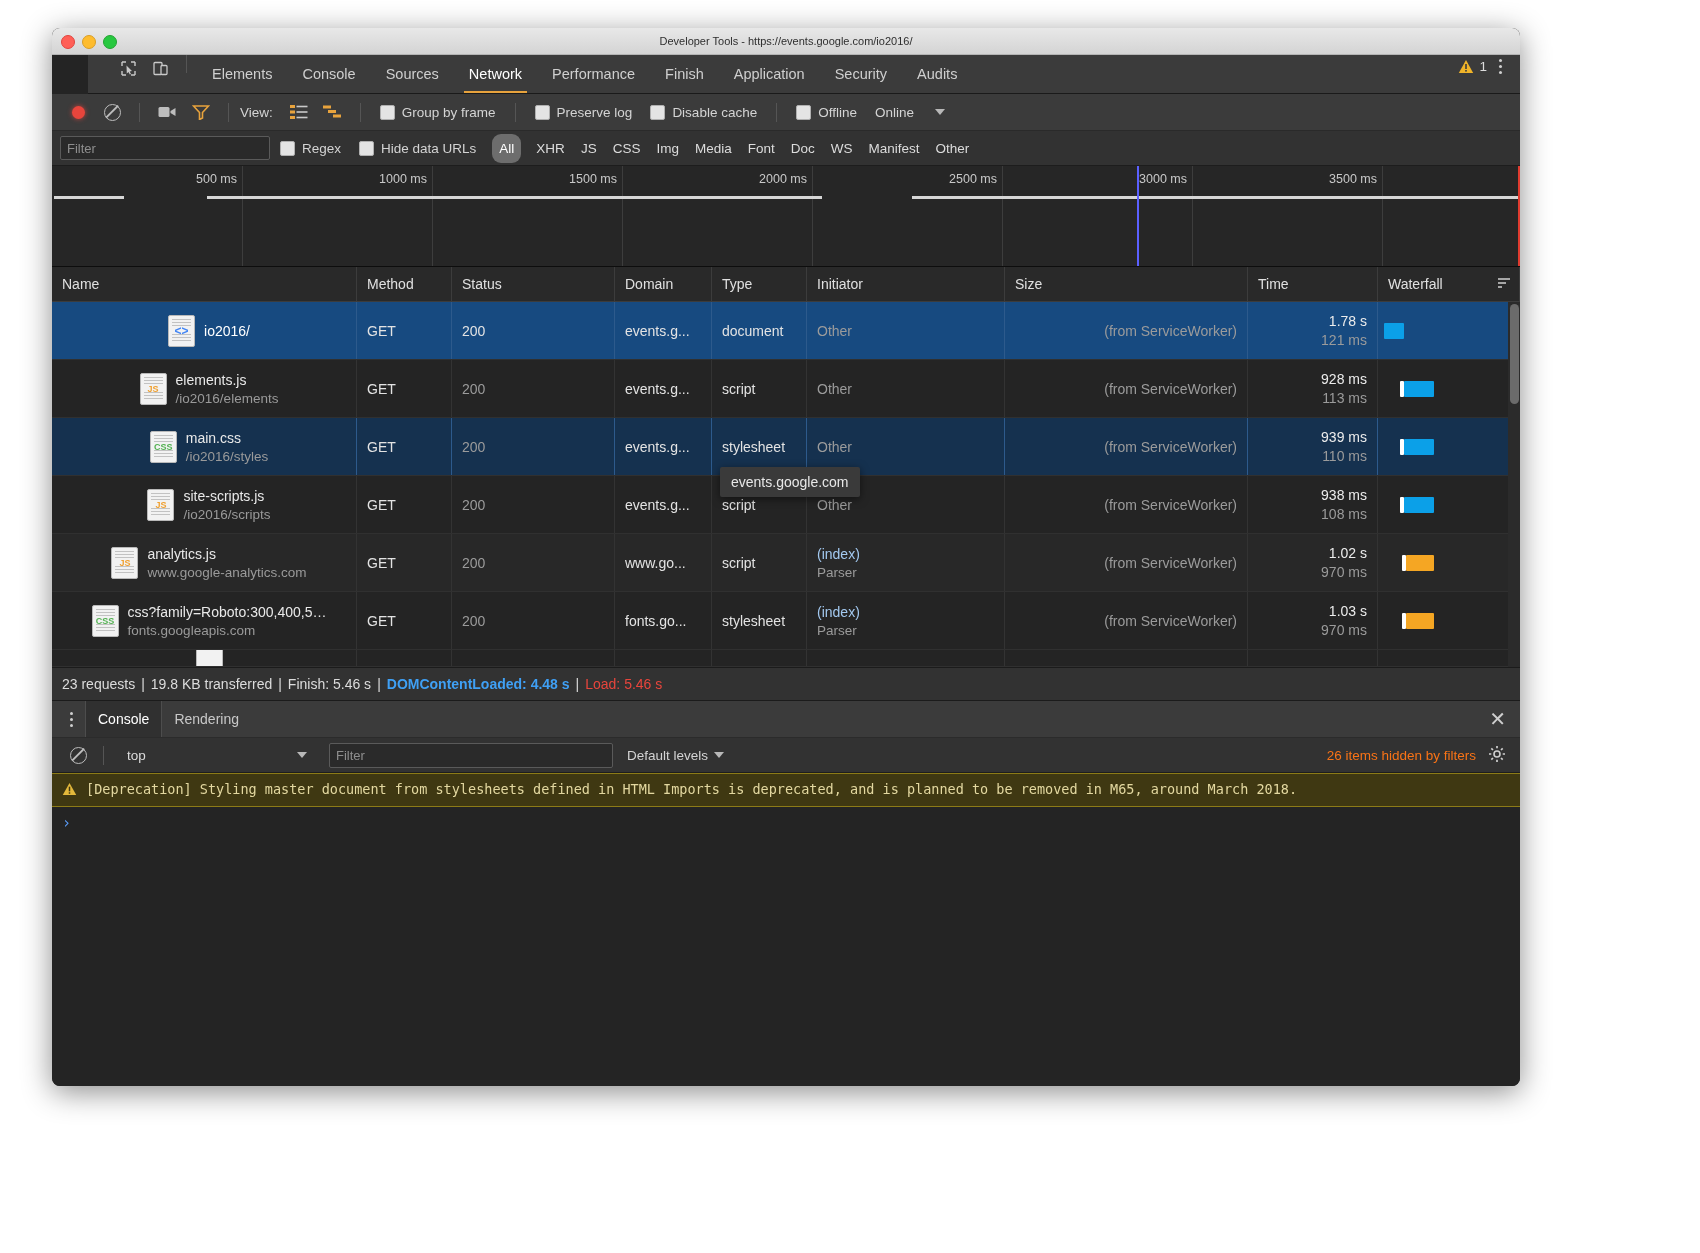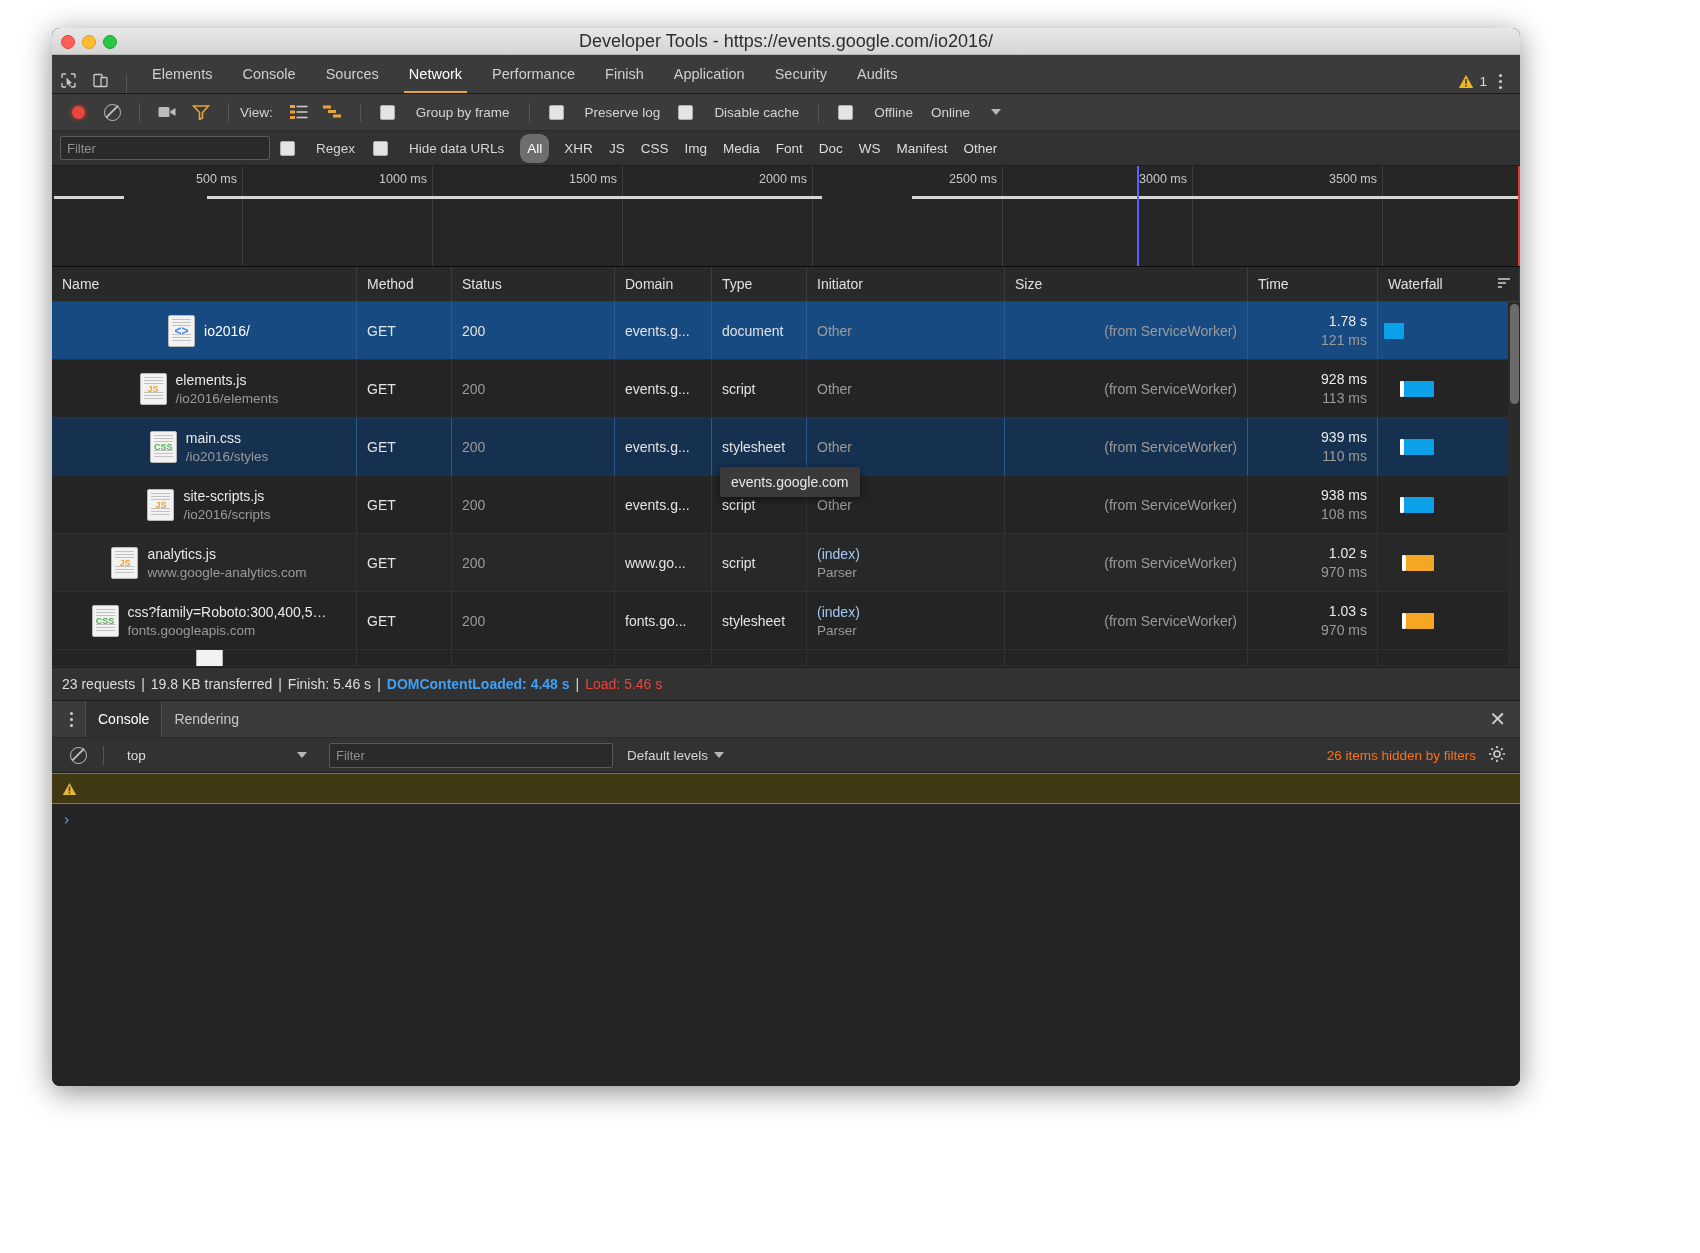--- a/index.html
+++ b/index.html
@@ -19,34 +19,34 @@
     border-radius: 8px;
     box-shadow: 0 6px 30px rgba(0,0,0,0.45);
     overflow: hidden;
   }
   .titlebar {
     height: 26px; background: linear-gradient(#e8e8e8,#d4d4d4);
     border-bottom: 1px solid #b4b4b4;
     position: relative;
     display: flex; align-items: center; justify-content: center;
   }
-  .title-text { font-size: 18px; color: #2e2e2e; }
+  .title-text { font-size: 11px; color: #2e2e2e; }
   .traffic { position: absolute; left: 9px; top: 7px; display: flex; gap: 7px; }
   .dot { width: 12px; height: 12px; border-radius: 50%; }
   .dot.red { background: #ff5f57; border:0.5px solid #e0443e; }
   .dot.yellow { background: #febc2e; border:0.5px solid #d89d26; }
   .dot.green { background: #28c840; border:0.5px solid #24a233; }
 
   
   .devtools { background: #242424; color: #ccc; height: 1032px; position: relative; }
   .maintabs {
-    display: flex; align-items: flex-end;
+    display: flex; align-items: flex-start;
     height: 38px; background: #3b3b3b;
     border-bottom: 1px solid #1a1a1a;
-    padding-left: 0; position: relative;
+    padding-left: 24px; position: relative; margin-left: 36px;
   }
   .icon-btn {
     width: 28px; height: 26px; display: flex; align-items: center; justify-content: center;
     cursor: pointer; margin: 0 2px;
   }
   .tabsep { width: 1px; height: 18px; background: #555; margin: 0 10px; }
   .tab {
     padding: 0 15px; height: 38px; line-height: 38px;
     font-size: 14.5px; color: #cfcfcf; cursor: pointer; position: relative;
   }
@@ -70,21 +70,21 @@
   }
   .rec-dot {
     width: 13px; height: 13px; border-radius: 50%;
     background: #e8453c; box-shadow: 0 0 5px rgba(232,69,60,.8);
   }
   .sep { width: 1px; height: 19px; background: #555; margin: 0 9px; }
   .chk {
     width: 13px; height: 13px; background: #e4e4e4; border: 1px solid #b0b0b0;
     border-radius: 2px; display: inline-block; vertical-align: middle;
   }
-  .chklabel { display: flex; align-items: center; gap: 21px; margin: 0 8px; cursor: pointer; }
+  .chklabel { display: flex; align-items: center; gap: 7px; margin: 0 8px; cursor: pointer; }
   .viewlabel { margin-right: 8px; }
   .caret-dn {
     width: 0; height: 0; border-left: 5px solid transparent; border-right: 5px solid transparent;
     border-top: 6px solid #b8b8b8;
   }
   .online-txt { margin: 0 8px; }
 
   
   .filterbar {
     height: 34px; background: #323232; border-bottom: 1px solid #1d1d1d;
@@ -792,20 +792,21 @@
       </div>
 
       <div class="console-body">
         <div class="warn-msg">
           <svg width="15" height="14" viewBox="0 0 16 15" style="flex:none;margin-top:2px">
             <path d="M8 1L15.2 14H0.8z" fill="#e3b83b"></path>
             <rect x="7.2" y="5" width="1.6" height="5" fill="#3f3812"></rect>
             <rect x="7.2" y="11" width="1.6" height="1.6" fill="#3f3812"></rect>
           </svg>
           <div>
+            <div>[Deprecation] Styling master document from stylesheets defined in HTML Imports is deprecated, and is planned to be removed in M65, around March 2018.</div>
           </div>
         </div>
         <div class="prompt">›</div>
       </div>
 
     </div>
   </div>
 </div>
 
 </body></html>

